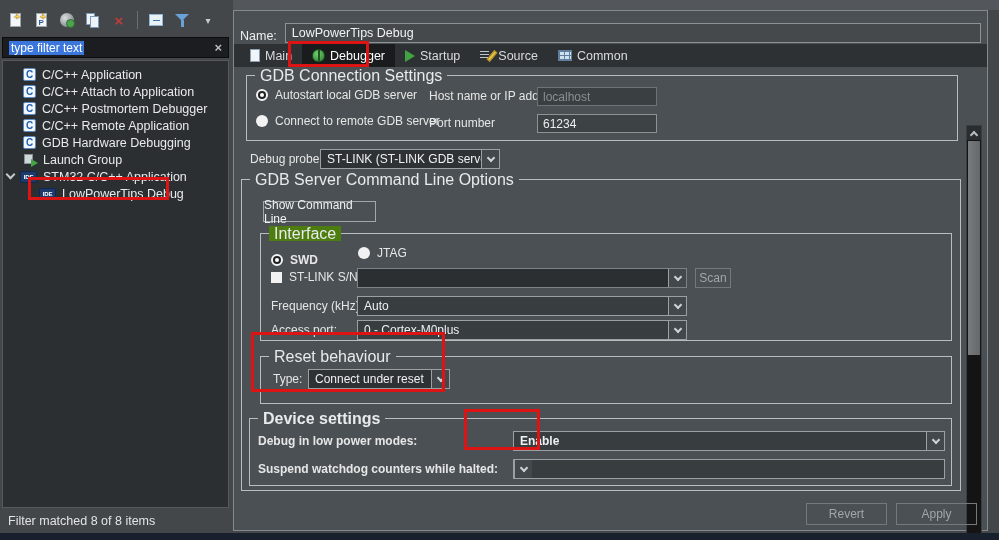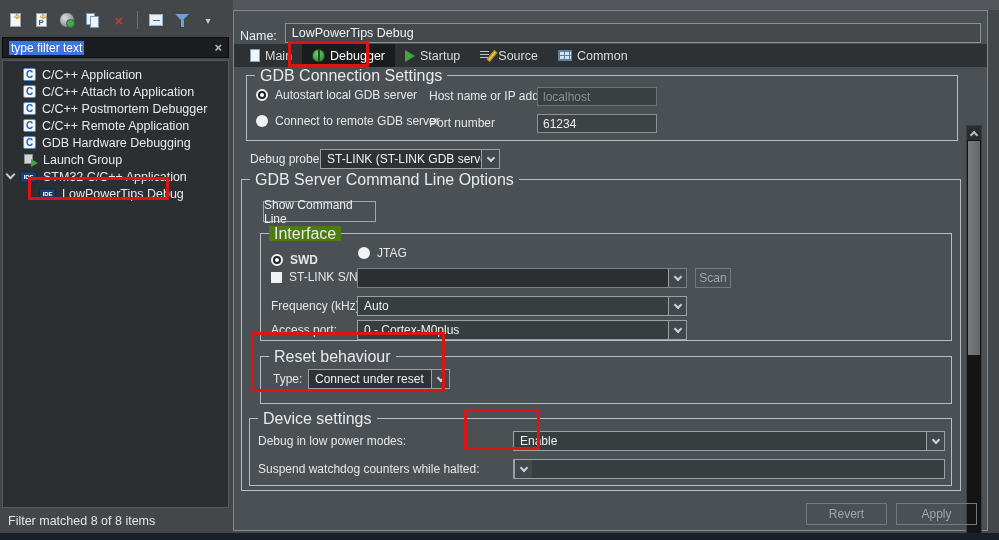--- a/index.html
+++ b/index.html
@@ -307,21 +307,21 @@
             <span>Type:</span>
           </div>
           <div class="dropdown dark" style="position:absolute; left:47px; top:12px; width:142px;">
             <span class="val">Connect under reset</span>
             <span class="chevbox">
                 <span class="chev"></span>
               </span>
           </div>
         </div>
 
-        <div class="group" style="left:7px; top:238px; width:703px; height:68px;">
+        <div class="group" style="left:7px; top:238px; width:703px; height:68px;font-weight:bold;">
           <div class="gtitle">Device settings</div>
           <div class="frow" style="left:8px; top:15px;">
             <span>Debug in low power modes:</span>
           </div>
           <div class="dropdown" style="position:absolute; left:263px; top:12px; width:432px;">
             <span class="val">Enable</span>
             <span class="chevbox">
                 <span class="chev"></span>
               </span>
           </div>

